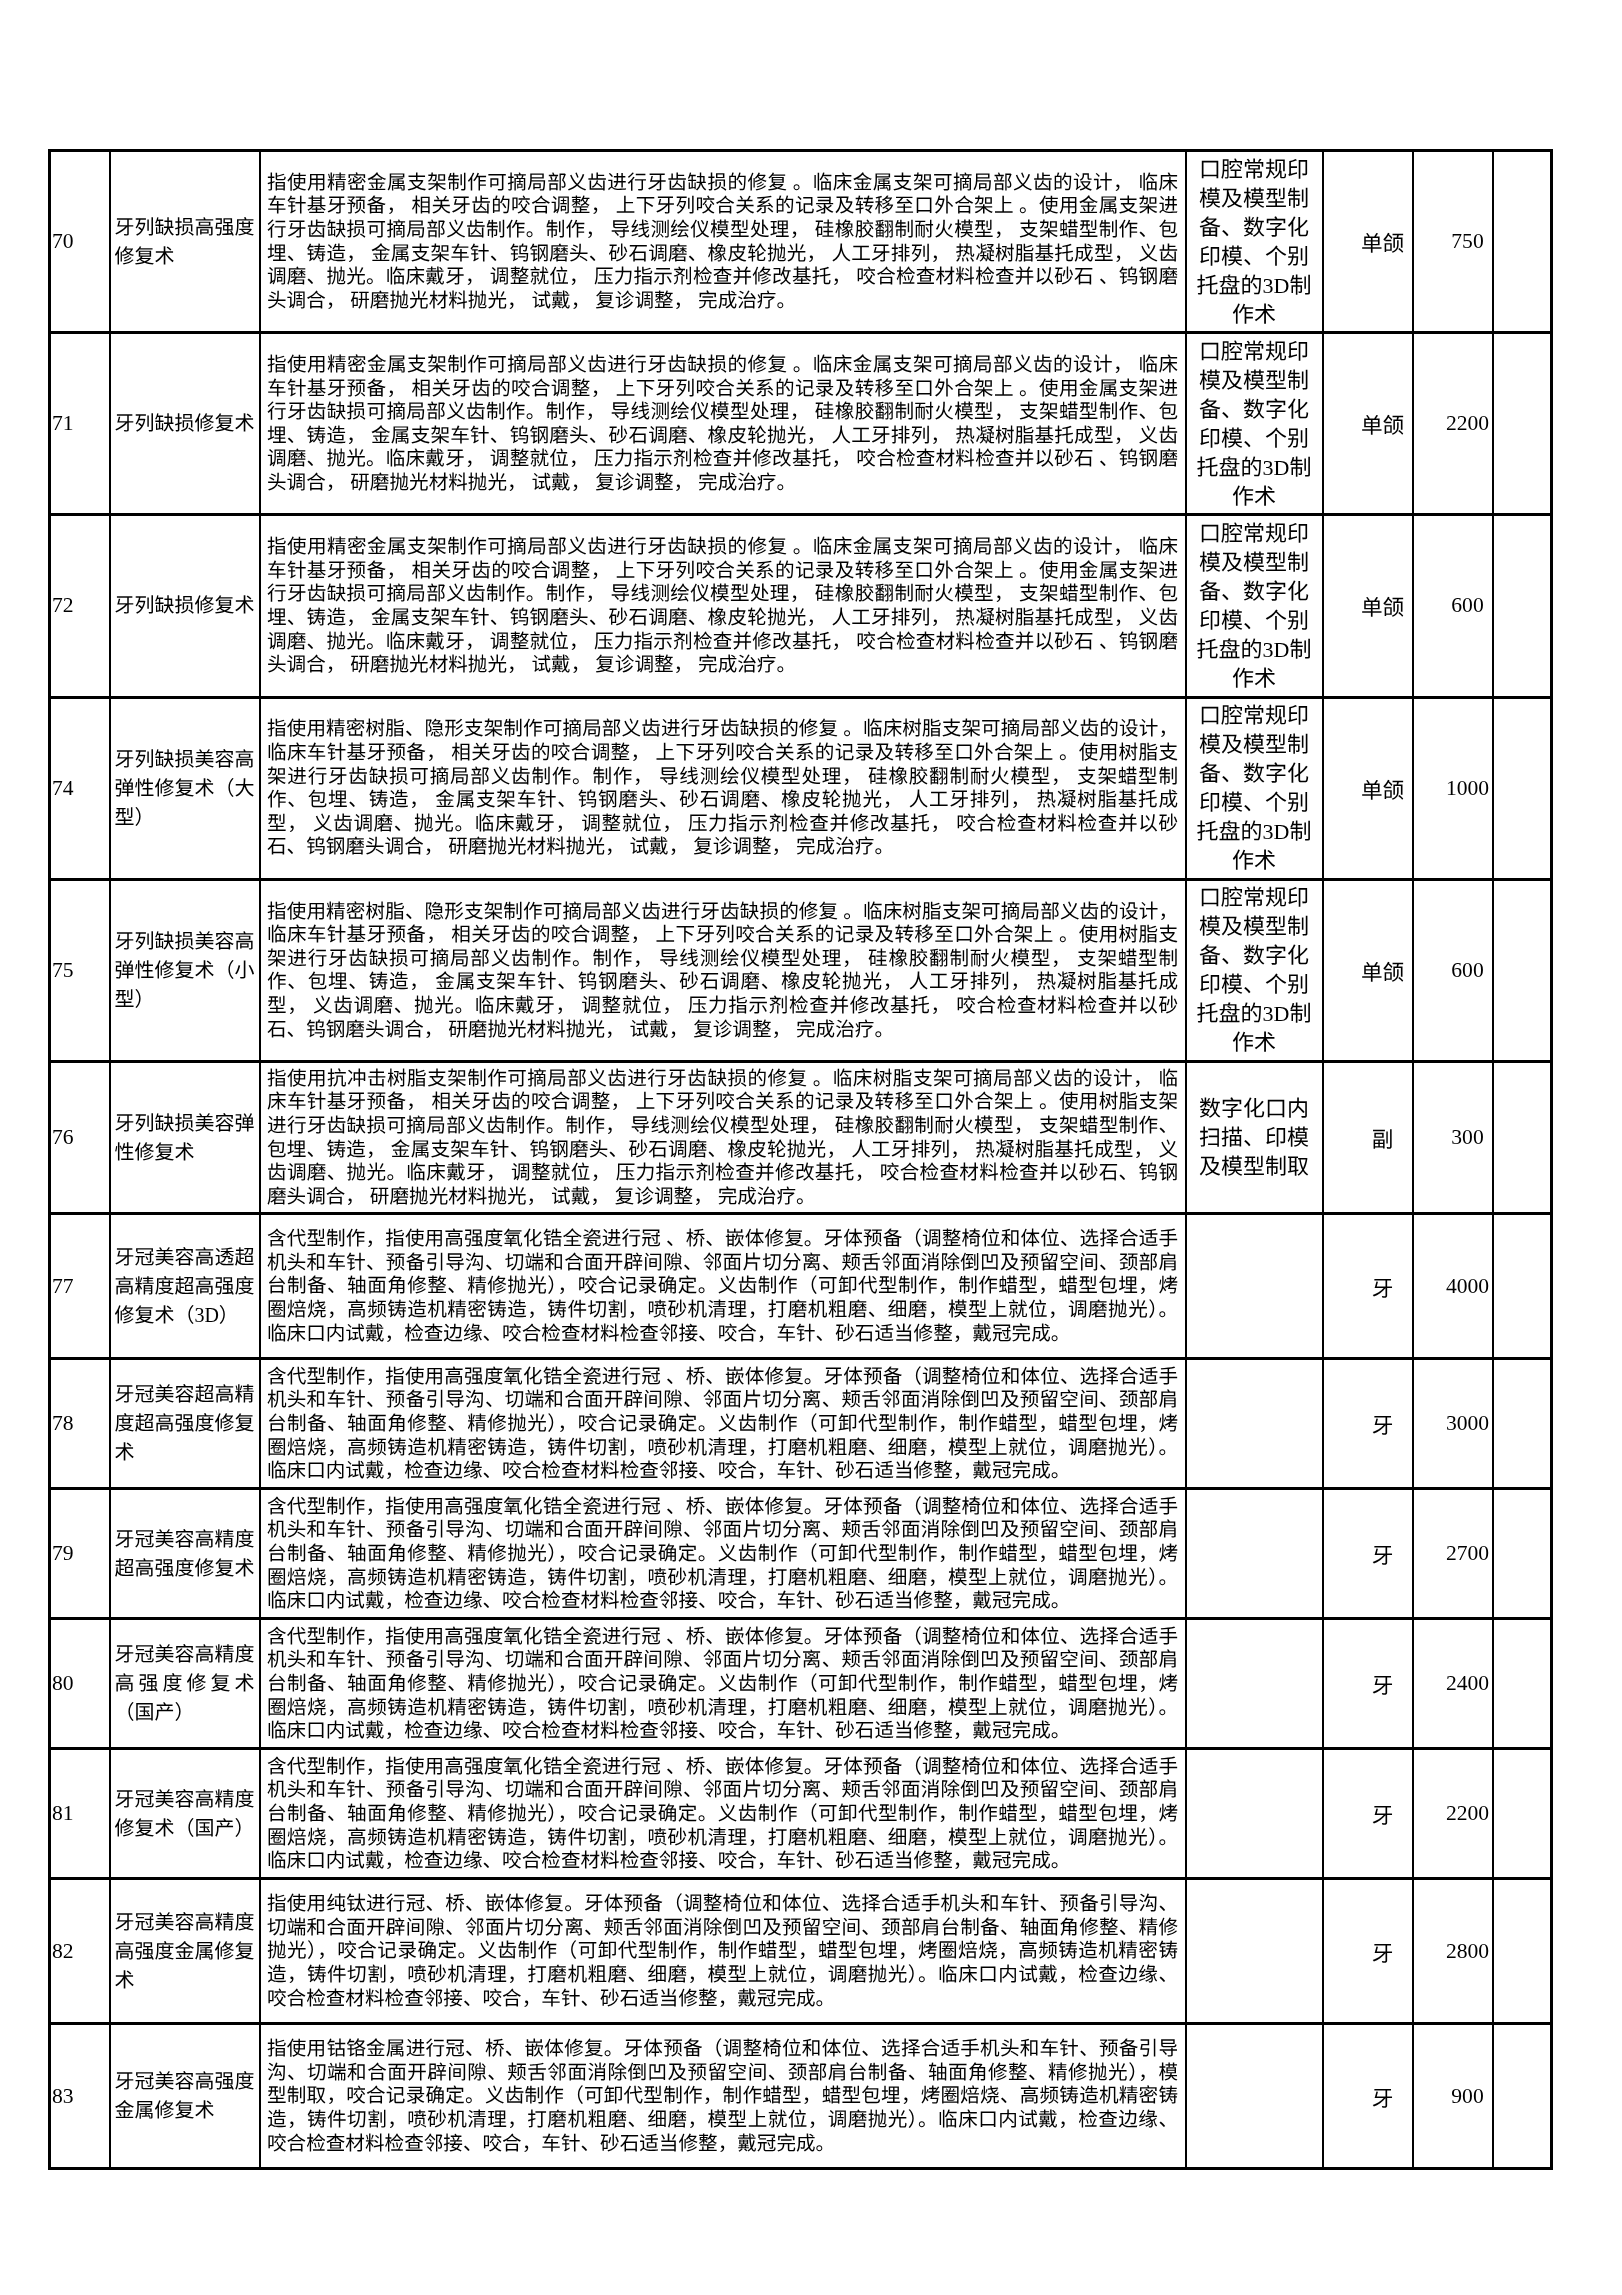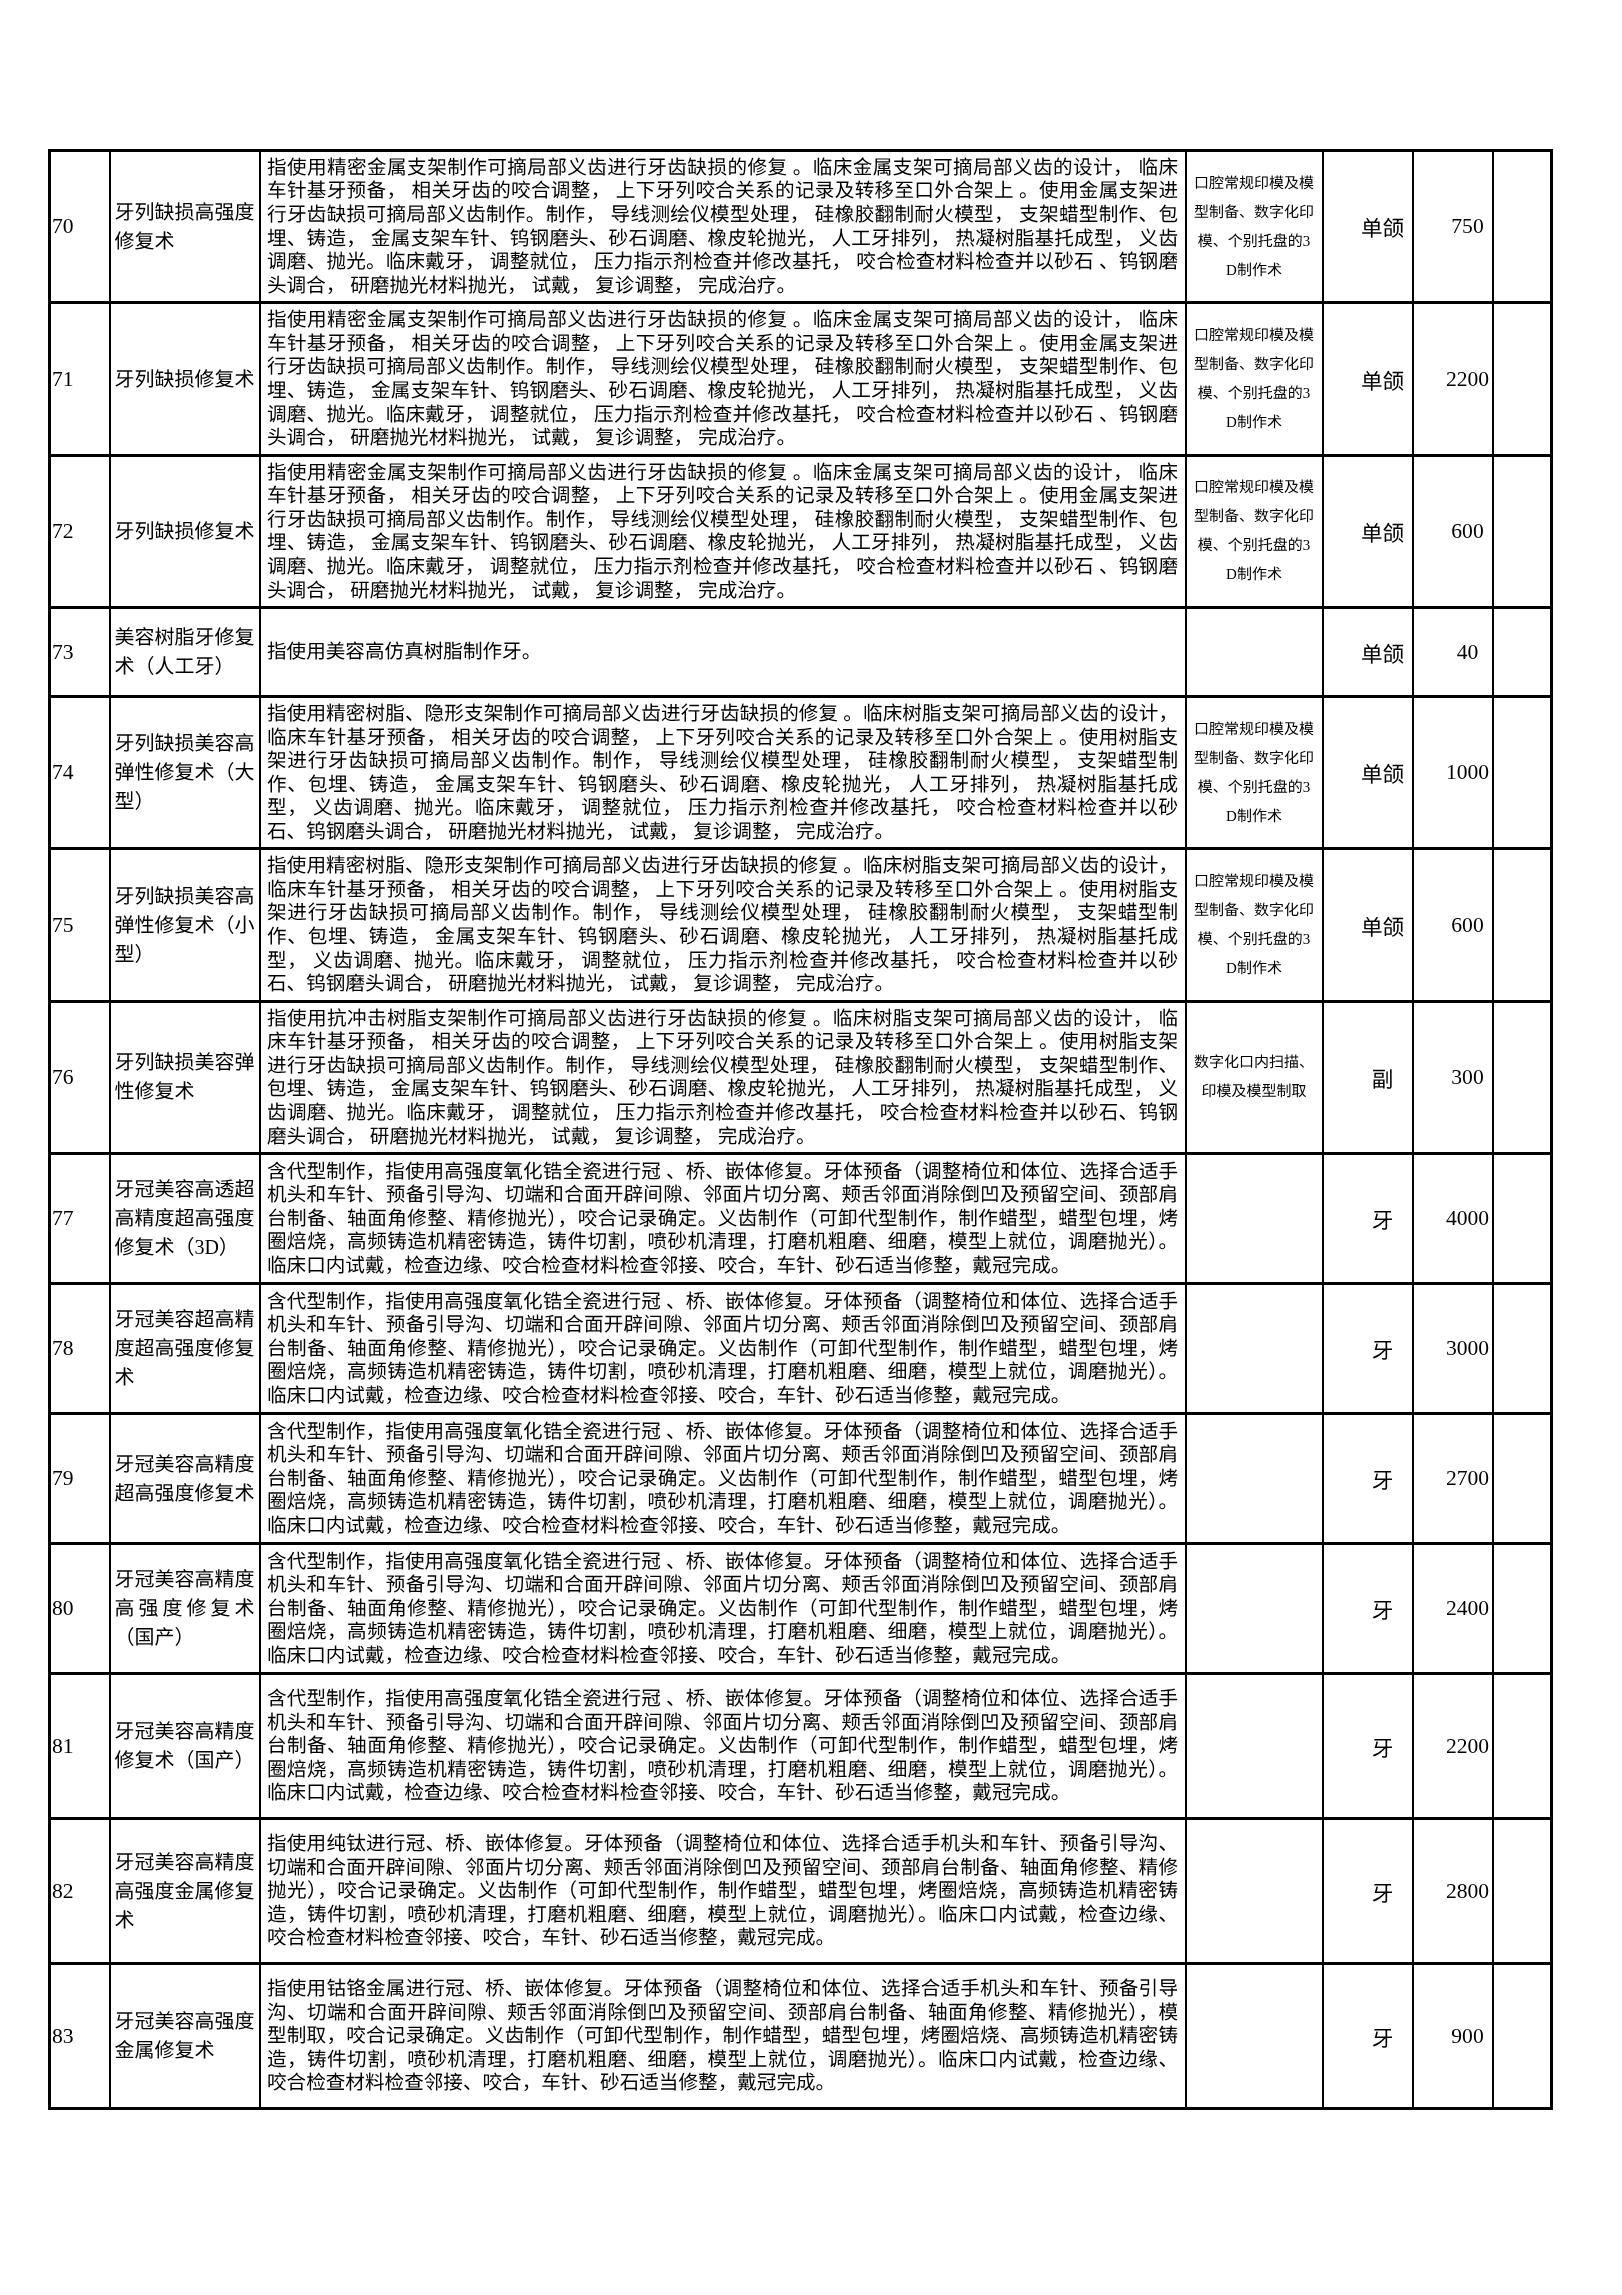--- a/index.html
+++ b/index.html
@@ -48,21 +48,21 @@
     text-align: justify;
   }
   td.c-desc {
     font-size: 19.6px;
     line-height: 23.6px;
     padding: 3.9px 6.5px;
     text-align: justify;
     margin-left: 24px;
   }
   td.c-excl {
-    font-size: 15px;
+    font-size: 22px;
     line-height: 29px;
     padding: 2.6px 6.5px;
     text-align: center;
   }
   td.c-unit, td.c-price {
     text-align: center;
     font-size: 21.6px;
     padding-left: 31px;
   }
   td.c-extra {
@@ -110,29 +110,20 @@
   <tr>
     <td class="c-seq">72</td>
     <td class="c-name">牙列缺损修复术</td>
     <td class="c-desc">指使用精密金属支架制作可摘局部义齿进行牙齿缺损的修复 。临床金属支架可摘局部义齿的设计， 临床车针基牙预备， 相关牙齿的咬合调整， 上下牙列咬合关系的记录及转移至口外合架上 。使用金属支架进行牙齿缺损可摘局部义齿制作。制作， 导线测绘仪模型处理， 硅橡胶翻制耐火模型， 支架蜡型制作、包埋、铸造， 金属支架车针、钨钢磨头、砂石调磨、橡皮轮抛光， 人工牙排列， 热凝树脂基托成型， 义齿调磨、抛光。临床戴牙， 调整就位， 压力指示剂检查并修改基托， 咬合检查材料检查并以砂石 、钨钢磨头调合， 研磨抛光材料抛光， 试戴， 复诊调整， 完成治疗。</td>
     <td class="c-excl">口腔常规印模及模型制备、数字化印模、个别托盘的3D制作术</td>
     <td class="c-unit">单颌</td>
     <td class="c-price">600</td>
     <td class="c-extra"></td>
   </tr>
 
-  <tr>
-    <td class="c-seq">73</td>
-    <td class="c-name">美容树脂牙修复术（人工牙）</td>
-    <td class="c-desc">指使用美容高仿真树脂制作牙。</td>
-    <td class="c-excl"></td>
-    <td class="c-unit">单颌</td>
-    <td class="c-price">40</td>
-    <td class="c-extra"></td>
-  </tr>
 
   <tr>
     <td class="c-seq">74</td>
     <td class="c-name">牙列缺损美容高弹性修复术（大型）</td>
     <td class="c-desc">指使用精密树脂、隐形支架制作可摘局部义齿进行牙齿缺损的修复 。临床树脂支架可摘局部义齿的设计， 临床车针基牙预备， 相关牙齿的咬合调整， 上下牙列咬合关系的记录及转移至口外合架上 。使用树脂支架进行牙齿缺损可摘局部义齿制作。制作， 导线测绘仪模型处理， 硅橡胶翻制耐火模型， 支架蜡型制作、包埋、铸造， 金属支架车针、钨钢磨头、砂石调磨、橡皮轮抛光， 人工牙排列， 热凝树脂基托成型， 义齿调磨、抛光。临床戴牙， 调整就位， 压力指示剂检查并修改基托， 咬合检查材料检查并以砂石、钨钢磨头调合， 研磨抛光材料抛光， 试戴， 复诊调整， 完成治疗。</td>
     <td class="c-excl">口腔常规印模及模型制备、数字化印模、个别托盘的3D制作术</td>
     <td class="c-unit">单颌</td>
     <td class="c-price">1000</td>
     <td class="c-extra"></td>
   </tr>

